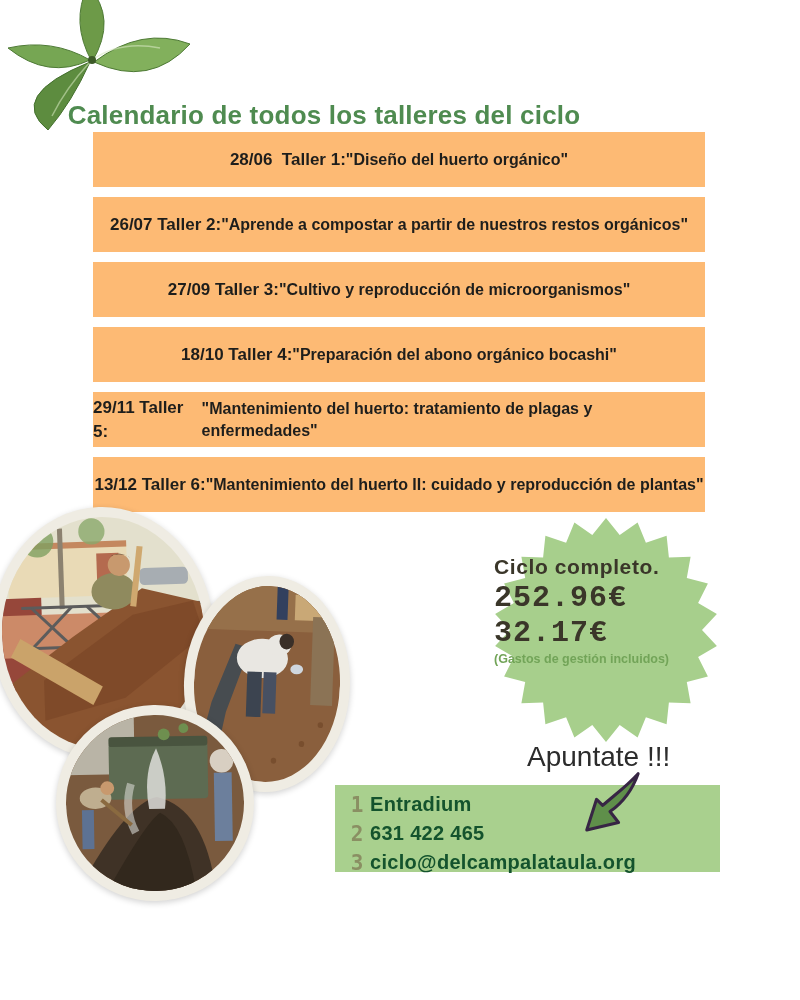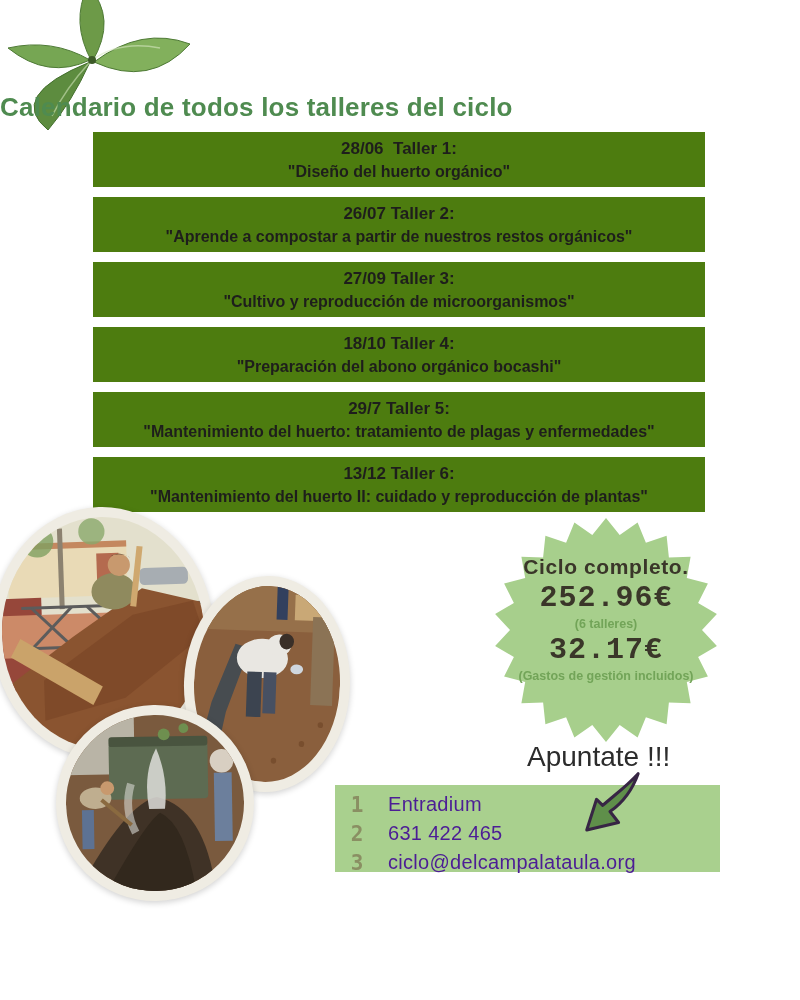--- a/index.html
+++ b/index.html
@@ -4,60 +4,60 @@
 <style>
   * { margin:0; padding:0; box-sizing:border-box; }
   html,body { background:#ffffff; }
   body { font-family:"Liberation Sans", sans-serif; }
   .page { position:relative; width:800px; height:1000px; background:#ffffff; overflow:hidden; margin:0 auto; }
 
   
   .leaf-decor { position:absolute; left:0; top:0; width:200px; height:132px; }
 
   
-  .page-title { position:absolute; left:0; top:92px; width:648px; 
+  .page-title { position:absolute; left:0; top:100px; width:648px; text-align:center;
     font-size:26px; font-weight:bold; color:#4f8b50; letter-spacing:0.2px; }
 
   
   .banners { position:absolute; left:93px; top:132px; width:612px; }
-  .banner { height:55px; margin-bottom:10px; background:#4d7c0f;
-    display:flex; flex-direction:column; align-items:center; justify-content:center; }
+  .banner { height:55px; margin-bottom:10px; background:#fdba74;
+    display:flex; align-items:center; justify-content:center; }
   .b-line1 { font-size:17px; font-weight:bold; color:#1e1e1c; white-space:pre-wrap; line-height:24px; }
   .b-line2 { font-size:16px; font-weight:bold; color:#1e1e1c; white-space:pre-wrap; line-height:22px; }
 
   
   .photo { position:absolute; border-radius:50%; background:#efece3; padding:10px;
     box-shadow:0 2px 6px rgba(0,0,0,0.18); }
   .photo-inner { width:100%; height:100%; border-radius:50%; overflow:hidden; }
   .photo-inner svg { display:block; width:100%; height:100%; }
   .photo-a { left:-8px; top:507px; width:222px; height:252px; z-index:1; transform:rotate(-2deg); }
   .photo-b { left:184px; top:576px; width:166px; height:216px; z-index:2; transform:rotate(2deg); }
   .photo-c { left:56px; top:705px; width:198px; height:196px; z-index:3; transform:rotate(-1deg); }
 
   
   .badge { position:absolute; left:494px; top:514px; width:224px; height:232px; }
   .badge svg { position:absolute; left:0; top:0; width:224px; height:232px; }
-  .badge-text { position:absolute; left:0; top:38px; width:224px; text-align:center; color:#3a3629; }
+  .badge-text { position:absolute; left:0; top:38px; width:224px; color:#3a3629; }
   .badge-l1, .badge-l2 { font-size:21px; font-weight:bold; letter-spacing:0.6px; line-height:29px; }
   .badge-p1, .badge-p2 { font-size:30px; font-weight:bold; letter-spacing:1px; line-height:35px;font-family:Liberation Mono, monospace; }
   .badge-n1, .badge-n2 { font-size:12.5px; font-weight:bold; color:#72a458; line-height:17px; }
 
   
   .cta { position:absolute; left:527px; top:741px; width:206px; text-align:left;
     font-size:28px; font-weight:500; color:#2c2c2c; }
   .arrow { position:absolute; left:577px; top:766px; width:66px; height:74px; z-index:5; }
   .arrow svg { display:block; width:100%; height:100%; }
 
   
   .contact { position:absolute; left:335px; top:785px; width:385px; height:87px;
     background:#a9d08e; padding:5px 0 0 10px; }
   .c-row { display:flex; align-items:center; height:29px; }
   .c-num { width:24px; text-align:center; font-size:21px; font-weight:bold; color:#8a8f63;
     font-family:"DejaVu Sans Mono", monospace; }
-  .c-val { font-size:20px; color:#4c1d95; letter-spacing:0.3px; margin-left:19px; }
+  .c-val { font-size:20px; color:#14532d; letter-spacing:0.3px; margin-left:1px;font-weight:bold; }
 </style>
 </head>
 <body>
 
 <div class="page">
 
   <div class="leaf-decor">
     <svg viewBox="0 0 200 132" preserveAspectRatio="none">
       <path d="M92,62 Q70,22 88,-14 Q118,18 92,62 Z" fill="#6d9a48" stroke="#4e7a35" stroke-width="1"></path>
       <path d="M94,62 Q142,26 190,44 Q150,88 94,62 Z" fill="#82b05c" stroke="#4e7a35" stroke-width="1"></path>
@@ -82,21 +82,21 @@
     </div>
     <div class="banner">
       <div class="b-line1">27/09 Taller 3:</div>
       <div class="b-line2">"Cultivo y reproducción de microorganismos"</div>
     </div>
     <div class="banner">
       <div class="b-line1">18/10 Taller 4:</div>
       <div class="b-line2">"Preparación del abono orgánico bocashi"</div>
     </div>
     <div class="banner">
-      <div class="b-line1">29/7 Taller 5:</div>
+      <div class="b-line1">29/11 Taller 5:</div>
       <div class="b-line2">"Mantenimiento del huerto: tratamiento de plagas y enfermedades"</div>
     </div>
     <div class="banner">
       <div class="b-line1">13/12 Taller 6:</div>
       <div class="b-line2">"Mantenimiento del huerto II: cuidado y reproducción de plantas"</div>
     </div>
   </div>
 
   <div class="photo photo-a">
     <div class="photo-inner">
@@ -180,21 +180,20 @@
     </div>
   </div>
 
   <div class="badge">
     <svg viewBox="0 0 224 232">
       <polygon id="star" points="112.0,4.0 125.7,21.0 143.6,8.5 151.9,28.7 172.6,21.8 174.9,43.4 196.6,42.7 192.8,64.1 213.9,69.5 204.1,89.0 222.9,100.1 208.0,116.0 222.9,131.9 204.1,143.0 213.9,162.5 192.8,167.9 196.6,189.3 174.9,188.6 172.6,210.2 151.9,203.3 143.6,223.5 125.7,211.0 112.0,228.0 98.3,211.0 80.4,223.5 72.1,203.3 51.4,210.2 49.1,188.6 27.4,189.3 31.2,167.9 10.1,162.5 19.9,143.0 1.1,131.9 16.0,116.0 1.1,100.1 19.9,89.0 10.1,69.5 31.2,64.1 27.4,42.7 49.1,43.4 51.4,21.8 72.1,28.7 80.4,8.5 98.3,21.0" fill="#a7cf8c"></polygon>
     </svg>
     <div class="badge-text">
       <div class="badge-l1">Ciclo completo.</div>
       <div class="badge-p1">252.96€</div>
-      <div class="badge-n1">(6 talleres)</div>
       <div class="badge-p2">32.17€</div>
       <div class="badge-n2">(Gastos de gestión incluidos)</div>
     </div>
   </div>
 
   <div class="cta">Apuntate !!!</div>
 
   <div class="arrow">
     <svg viewBox="0 0 54 52">
       <path d="M50,2 C45,16 37,26 27,33 L34,42 L8,48 L16,23 L21,28 C30,20 41,12 50,2 Z" fill="#5f8f4a" stroke="#372544" stroke-width="2.5" stroke-linejoin="round"></path>

